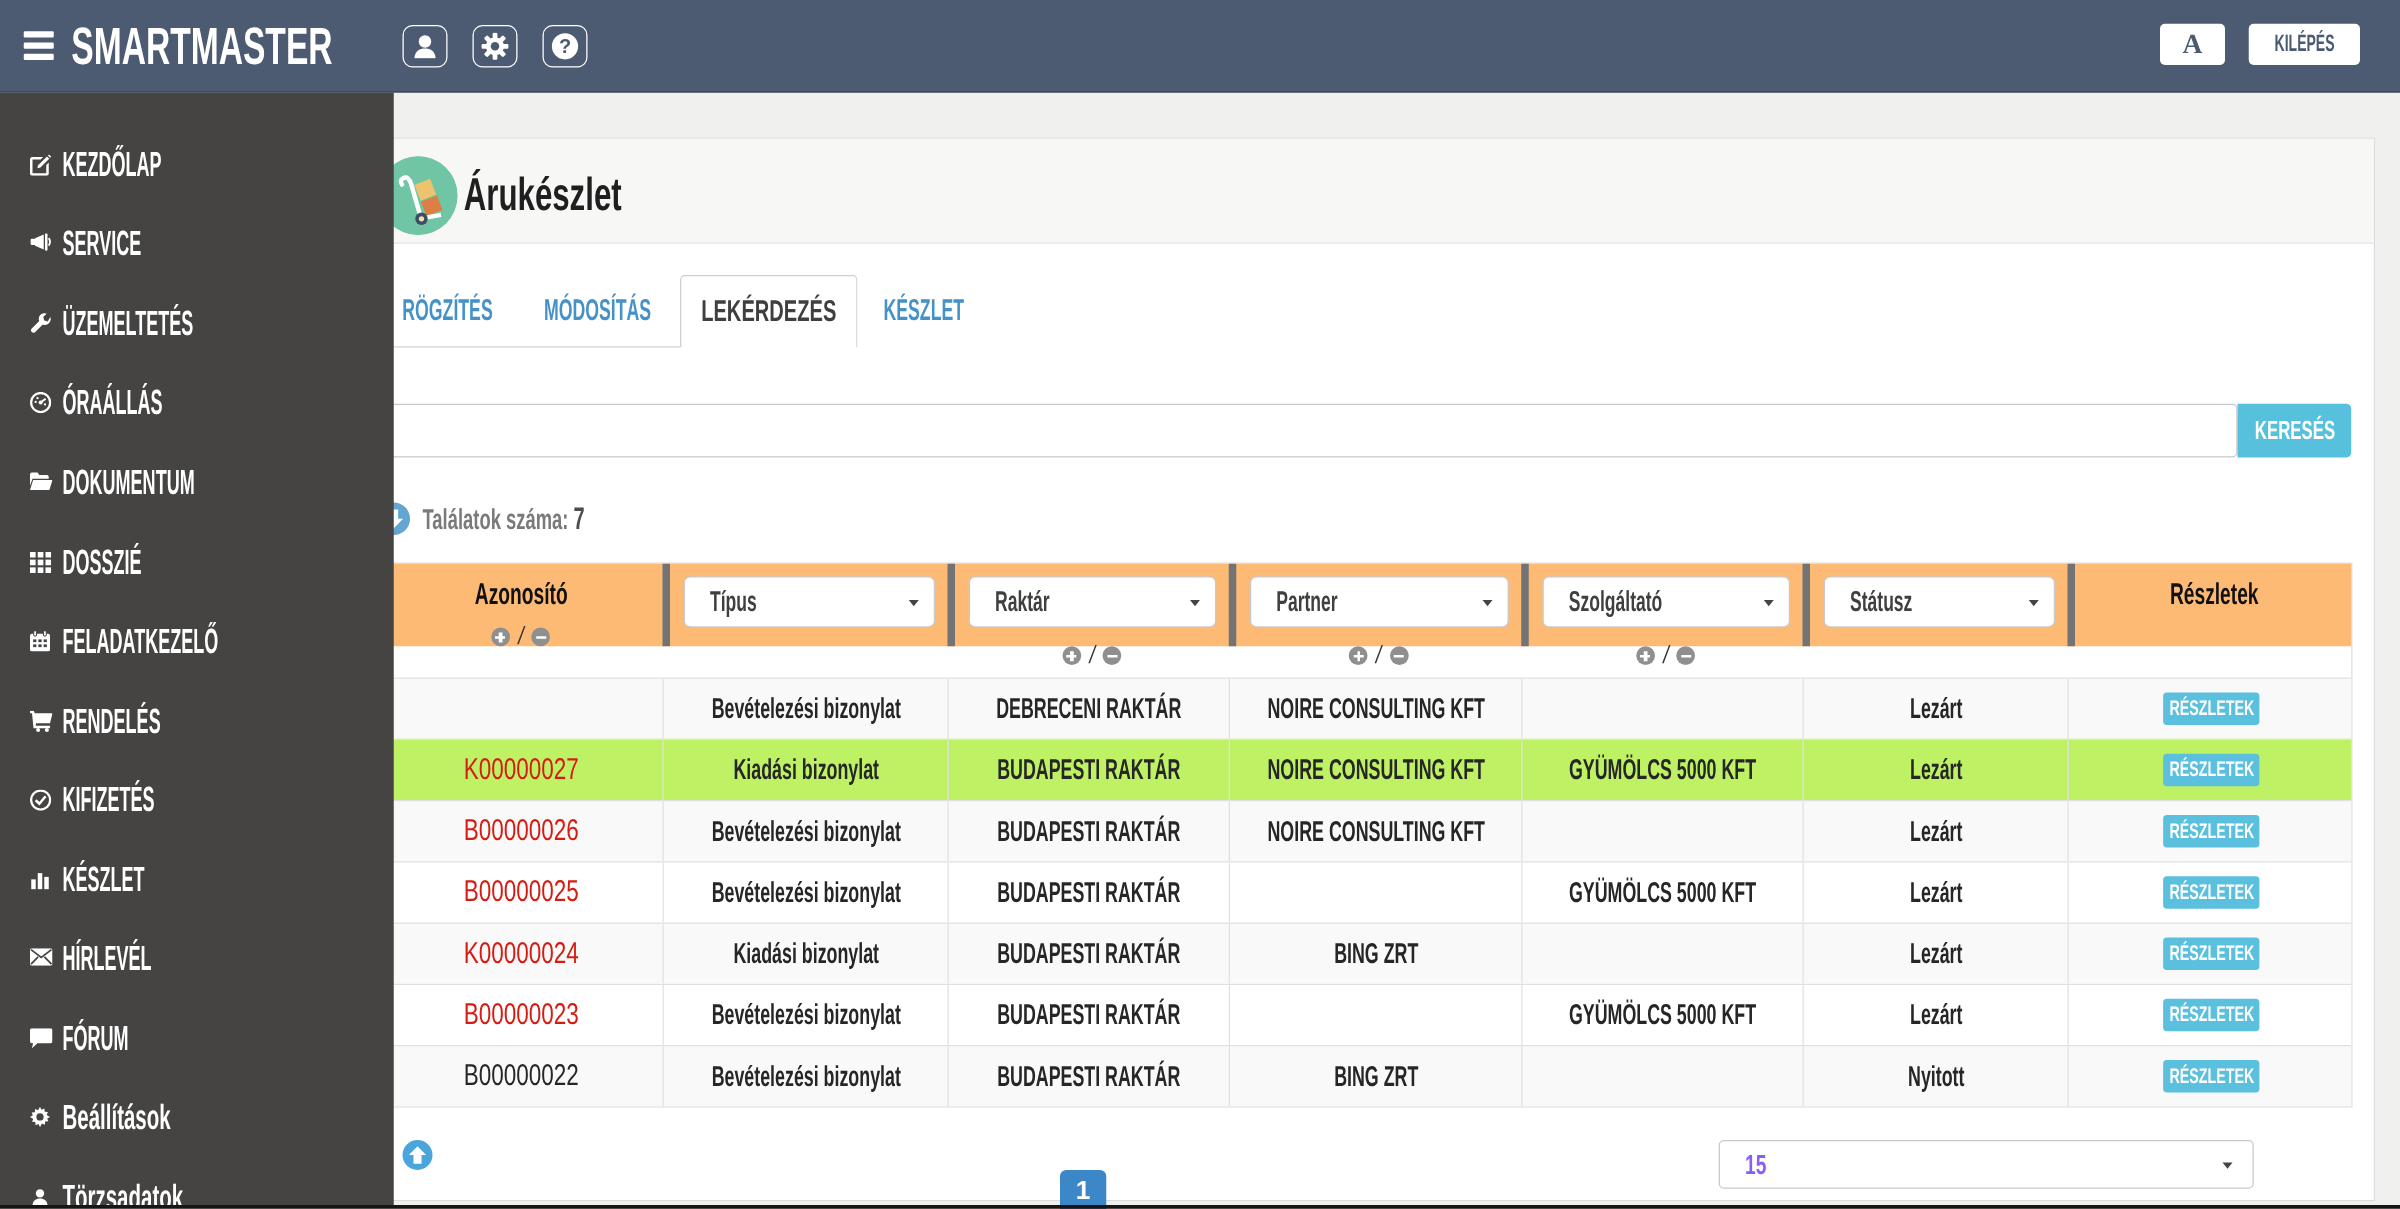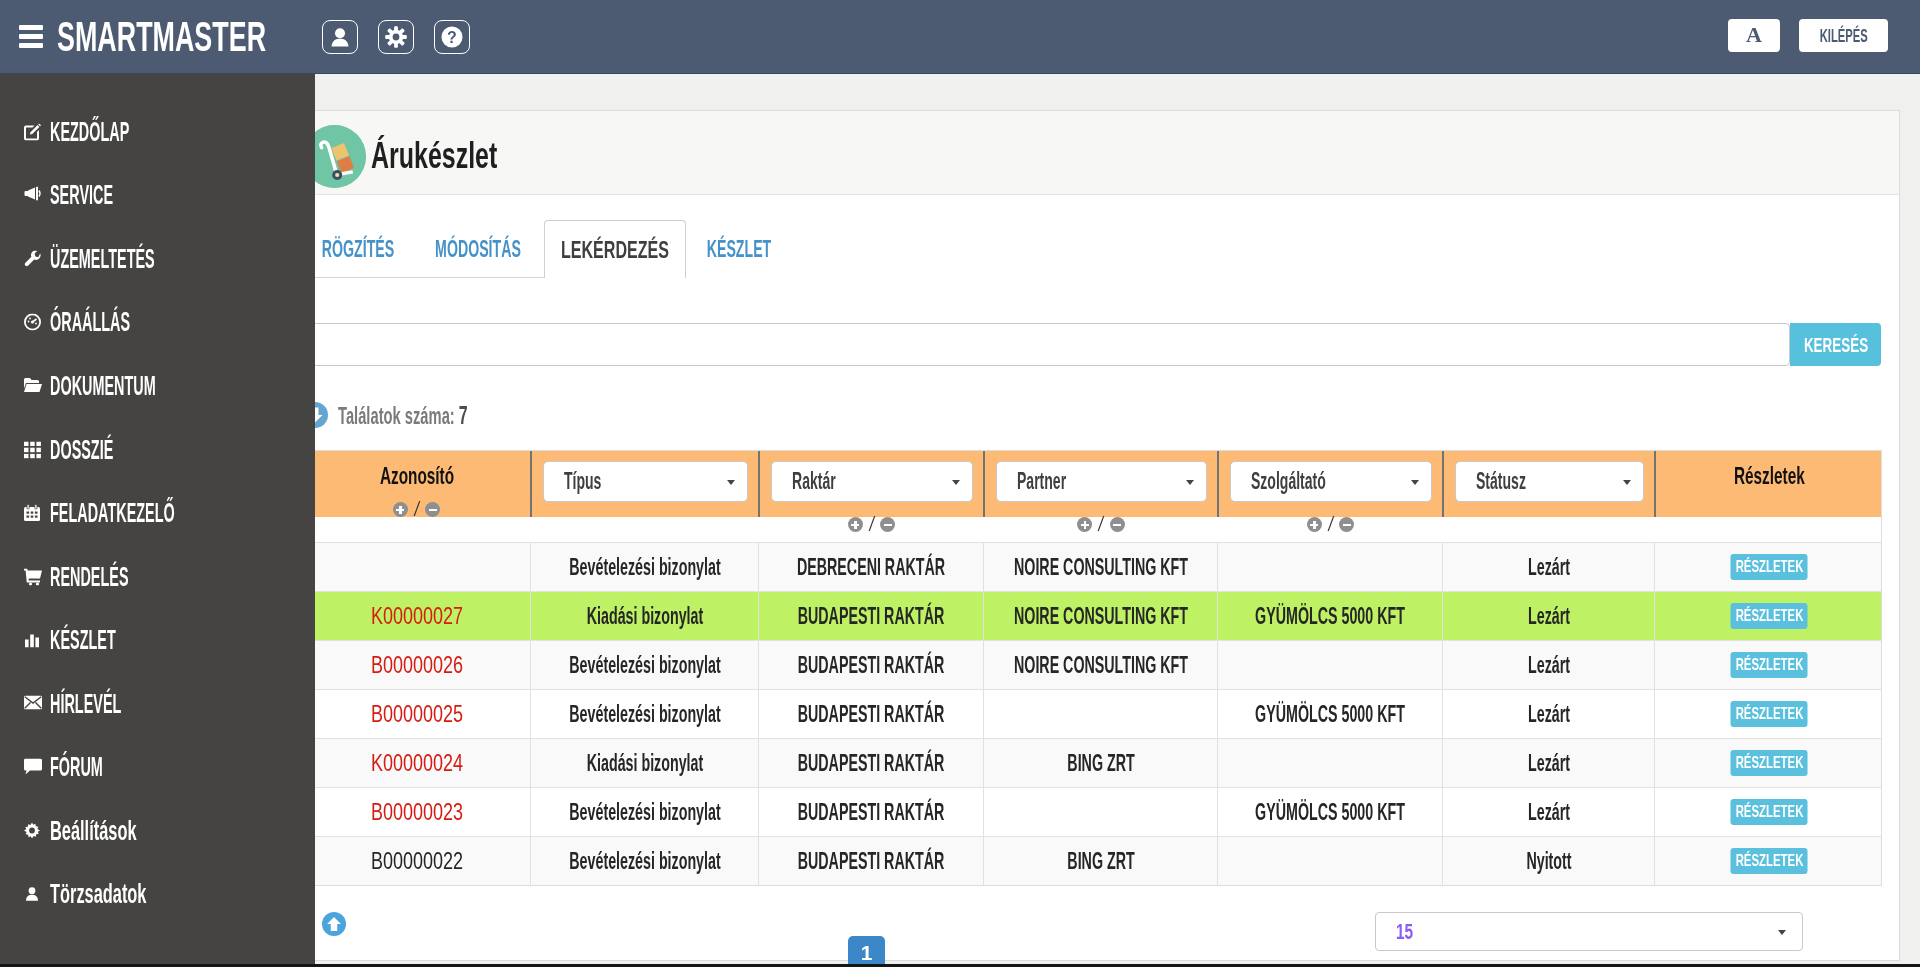--- a/index.html
+++ b/index.html
@@ -45,21 +45,21 @@
 .sbtn .cx { position:absolute; left:50%; top:50%; transform:translate(-50%,-50%) scaleX(0.64); }
 
 
 .fcircle { position:absolute; left:20px; top:291px; width:26px; height:26px; border-radius:50%; background:#64a5d2; }
 .ftext { position:absolute; left:56px; top:291px; height:26px; line-height:26px; font-size:23px; font-weight:bold; color:#7a7a7a; }
 .ftext b { color:#4d4d4d; font-size:25px; }
 
 
 .tbl { position:absolute; left:20px; top:339px; width:1580px; height:436px; border:1px solid #ddd; }
 .thead { position:absolute; left:0; top:0; width:100%; height:66px; background:#fdba74; }
-.col { position:absolute; top:0; height:100%; border-left:2px solid #737373; }
+.col { position:absolute; top:0; height:100%; border-left:6px solid #737373; }
 .hlabel { position:absolute; width:100%; text-align:center; font-size:24px; font-weight:bold; color:#111; }
 .sel { position:absolute; top:10px; height:41px; background:#fff; border:1px solid #c9c9c9; border-radius:5px; color:#3f3f3f; font-size:23px; font-weight:bold; }
 .sel .lab { position:absolute; left:20px; top:0; height:39px; line-height:39px; }
 .sel .lab .cxl { transform:scaleX(0.61); }
 .sel .car { position:absolute; right:12px; top:18px; width:0; height:0; border-left:4.5px solid transparent; border-right:4.5px solid transparent; border-top:5.5px solid #444; }
 .pmrow { position:absolute; width:100%; text-align:center; }
 .pmc { display:inline-block; vertical-align:middle; width:15px; height:15px; border-radius:50%; background:#8f8f8f; position:relative; }
 .pmc i { position:absolute; background:#fff; }
 .pslash { display:inline-block; vertical-align:middle; margin:0 6px; font-size:20px; color:#333; font-style:italic; transform:scaleX(0.8); }
 .trow { position:absolute; left:0; width:100%; height:49px; border-top:1px solid #e1e1e1; }
@@ -203,20 +203,27 @@
       </div>
       <div class="mi">
         <span class="ic"><svg width="18" height="17" viewBox="0 0 18 17">
             <path fill="#fff" d="M0 0 h3 l0.8 2 H18 l-2 8 H5 l-0.6 2 H16 v2 H2.8 L1.6 2 H0 Z"></path>
             <circle cx="6.5" cy="15.5" r="1.6" fill="#fff"></circle>
             <circle cx="13.5" cy="15.5" r="1.6" fill="#fff"></circle>
           </svg></span>
         <span class="tx">RENDELÉS</span>
       </div>
       <div class="mi">
+        <span class="ic"><svg width="17" height="17" viewBox="0 0 17 17">
+            <circle cx="8.5" cy="8.5" r="7.6" fill="none" stroke="#fff" stroke-width="1.8"></circle>
+            <path d="M4.5 8.7 L7.5 11.5 L12.5 5.5" stroke="#fff" stroke-width="2" fill="none"></path>
+          </svg></span>
+        <span class="tx">KIFIZETÉS</span>
+      </div>
+      <div class="mi">
         <span class="ic"><svg width="17" height="16" viewBox="0 0 17 16">
             <g fill="#fff">
               <rect x="1" y="8" width="3.6" height="8"></rect>
               <rect x="6.2" y="3" width="3.6" height="13"></rect>
               <rect x="11.4" y="6" width="3.6" height="10"></rect>
             </g>
           </svg></span>
         <span class="tx">KÉSZLET</span>
       </div>
       <div class="mi">

